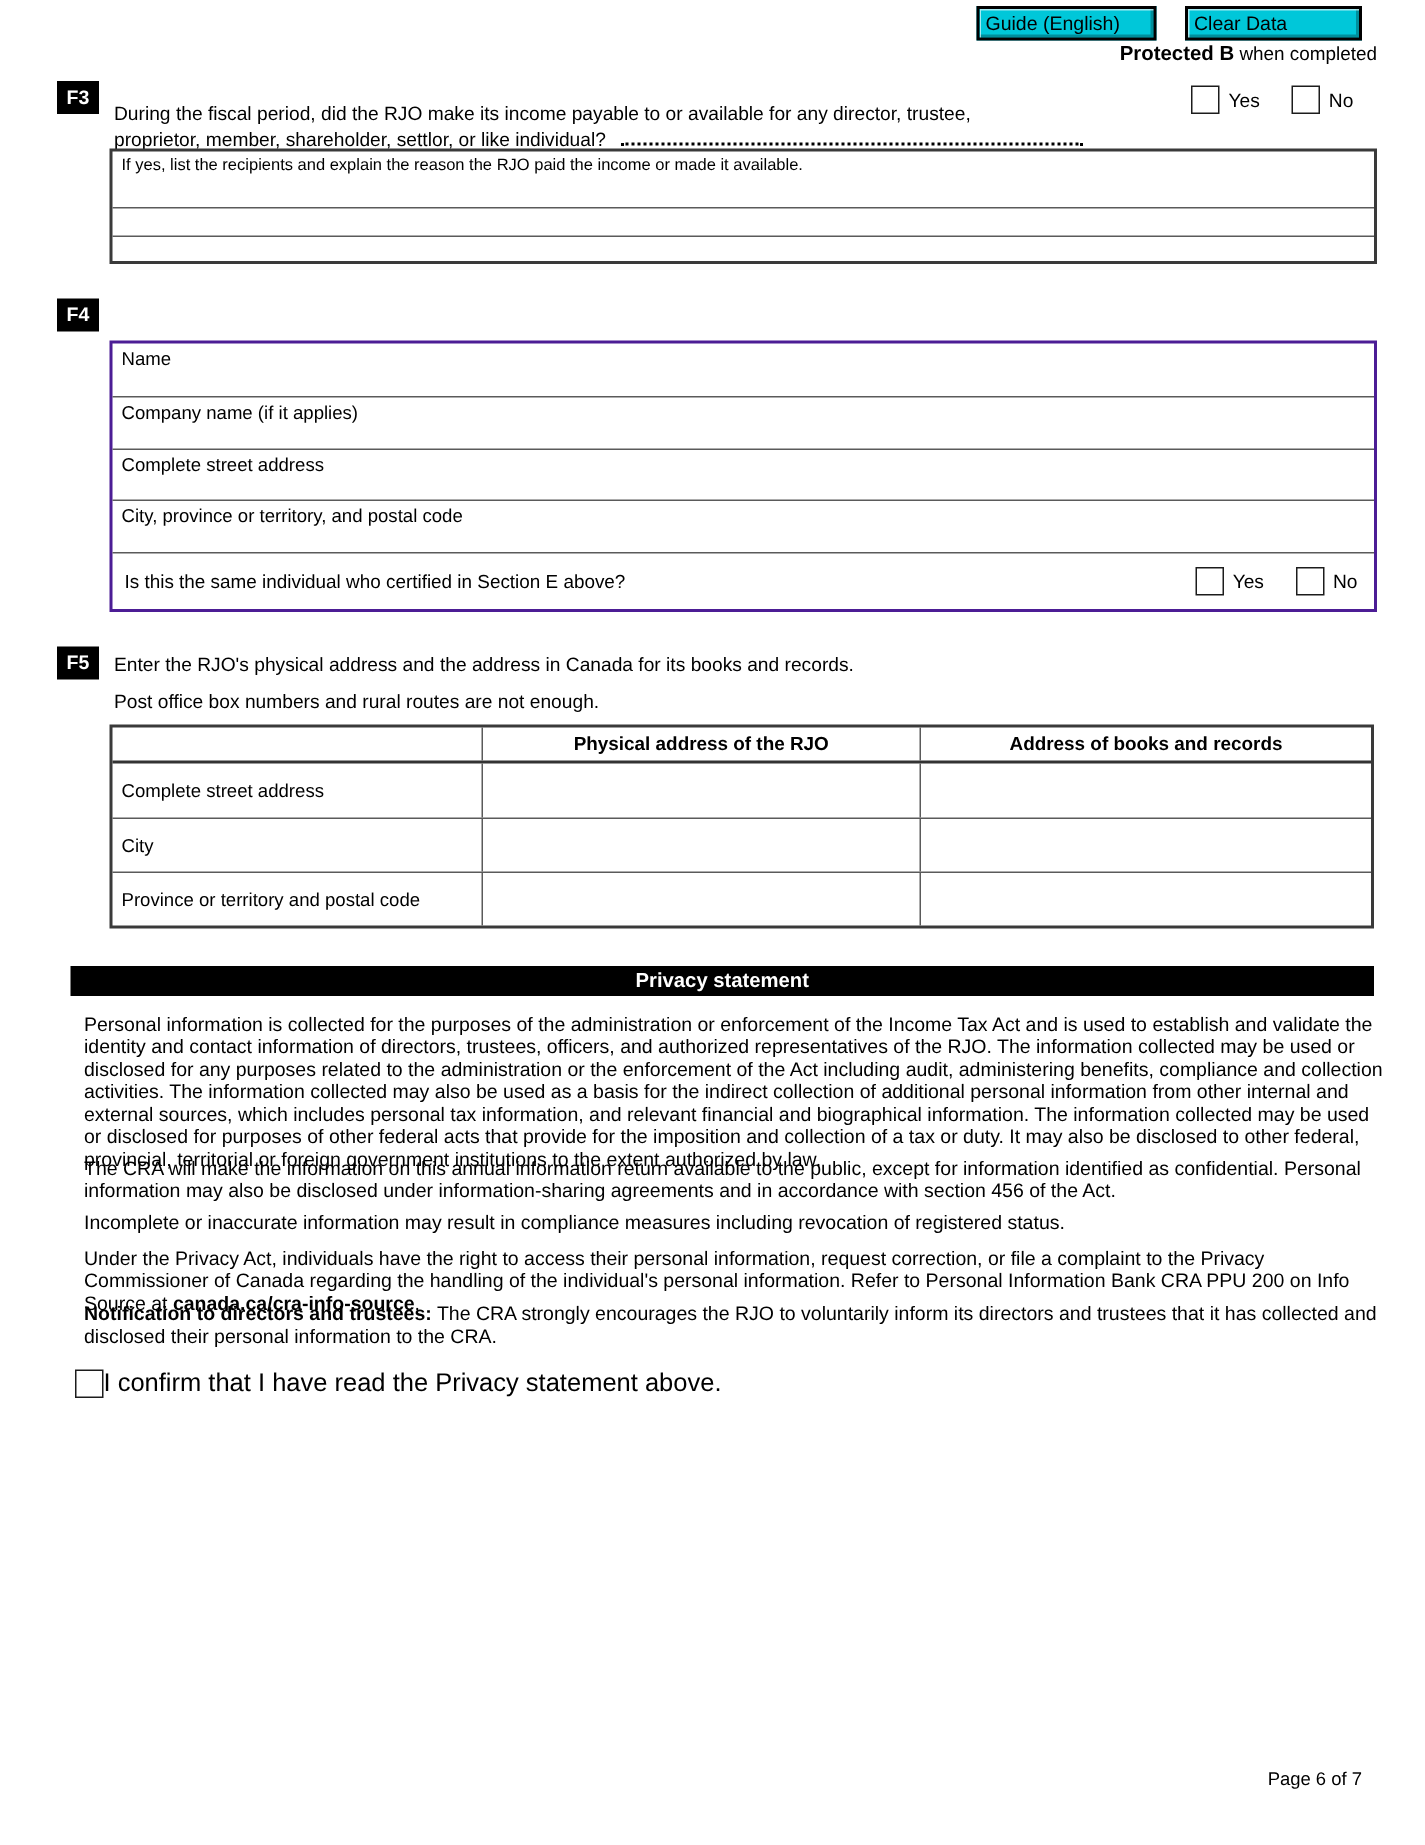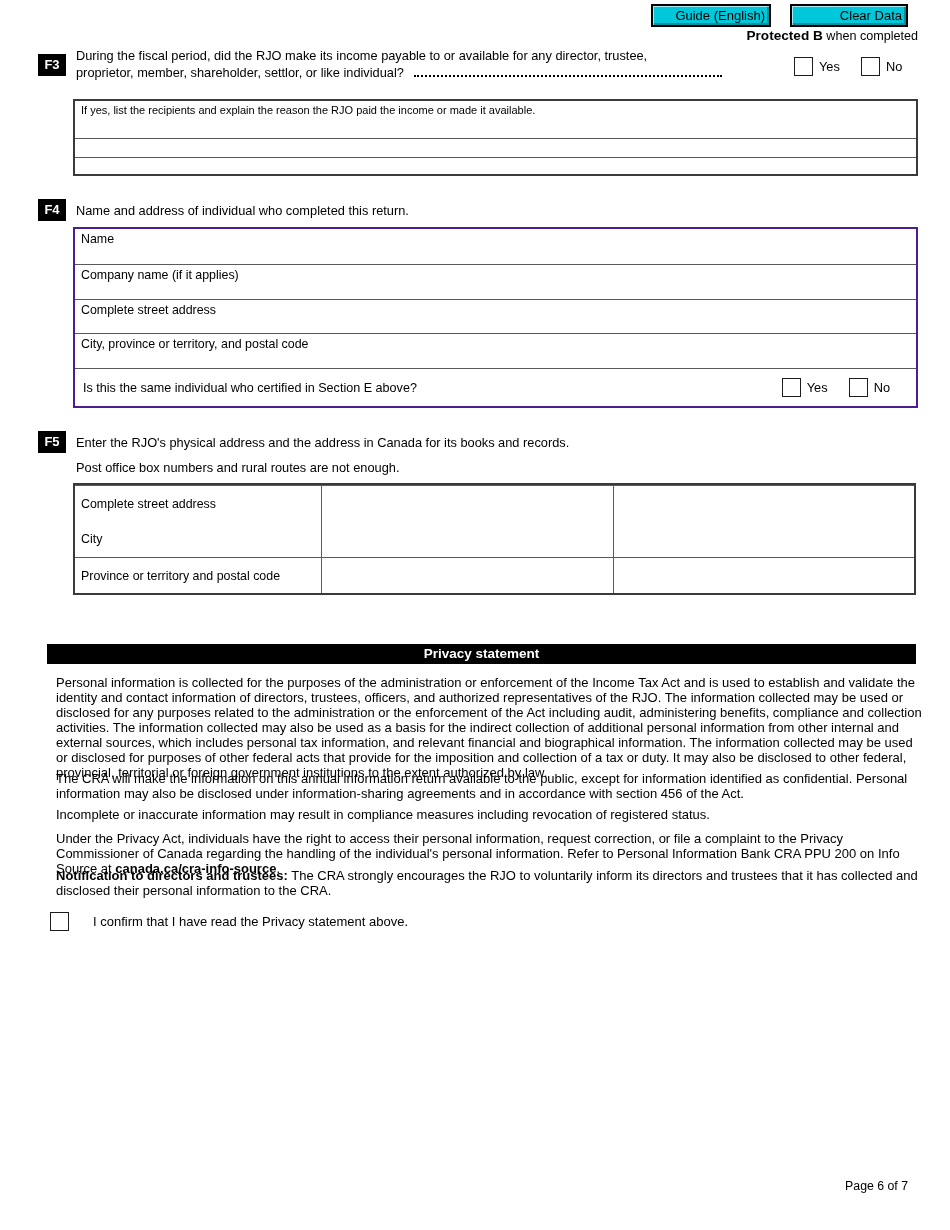--- a/index.html
+++ b/index.html
@@ -12,37 +12,37 @@
     color: #000;
     overflow: hidden;
   }
   
   .btn {
     position: absolute; top: 4px; height: 23px;
     background: var(--button-bg, #00c7d9);
     border: 2px solid #000;
     box-shadow: inset 1px 1px 0 rgba(255,255,255,.65), inset -2px -2px 0 rgba(0,0,0,.28);
     font-family: inherit; font-size: 13px; color: #000;
-    text-align: right; line-height: 18px; cursor: pointer; padding: 0 4px;
+    text-align: left; line-height: 18px; cursor: pointer; padding: 0 4px;
   }
   .btn-guide { left: 651px; width: 120px; }
   .btn-clear { left: 790px; width: 118px; }
   .protected { position: absolute; top: 28px; right: 32px; font-size: 12.6px; }
   .protected b { font-size: 13.6px; }
 
   
   .badge {
     position: absolute; left: 38px; width: 28px; height: 22px;
     background: var(--badge-bg, #000); color: #fff;
     font-size: 13px; font-weight: bold; text-align: center; line-height: 22px;
   }
   .sec-title { position: absolute; left: 76px; font-size: 12.8px; }
 
   
-  .f3-q { position: absolute; left: 76px; top: 48px; width: 650px; font-size: 12.8px; line-height: 16.5px; }
+  .f3-q { position: absolute; left: 76px; top: 68px; width: 650px; font-size: 12.8px; line-height: 16.5px; }
   .f3-q .qline2 { display: flex; align-items: baseline; }
   .leader { flex: 1; border-bottom: 2px dotted #000; margin: 0 4px 3px 10px; }
   .yesno { position: absolute; display: flex; gap: 21px; }
   .yn-f3 { left: 794px; top: 57px; }
   .opt { display: flex; align-items: center; gap: 6px; font-size: 12.8px; }
   .cb {
     display: inline-block; width: 19px; height: 19px;
     border: 1.6px solid #1c1c1c; background: #fff; cursor: pointer;
   }
   .explain-box {
@@ -56,21 +56,21 @@
   
   .f4-table {
     position: absolute; left: 73px; top: 227px; width: 845px;
     border: 2px solid #4c1d95; display: flex; flex-direction: column;
   }
   .f4-row { padding: 3px 6px; font-size: 12.4px; border-top: 1.5px solid #5a5a5a; }
   .f4-row:first-child { border-top: none; }
   .r-h35 { height: 35px; } .r-h34 { height: 34px; }
   .f4-last { display: flex; height: 38px; border-top: 1.5px solid #5a5a5a; }
   .f4-phone { width: 304px; border-right: 1.5px solid #5a5a5a; padding: 3px 6px; font-size: 12.4px; }
-  .f4-same { flex: 1; display: flex; align-items: center; padding: 0 26px 0 8px; font-size: 12.6px; text-align: center; }
+  .f4-same { flex: 1; display: flex; align-items: center; padding: 0 11px 0 8px; font-size: 12.6px; text-align: center; }
   .f4-same .yesno { position: static; margin-left: auto; }
 
   
   .f5-note { position: absolute; left: 76px; top: 460px; font-size: 12.8px; }
   .f5-table {
     position: absolute; left: 73px; top: 483px; width: 843px;
     border: 2px solid #3a3a3a;
   }
   .f5-hrow { display: grid; grid-template-columns: 246px 292px 1fr; height: 24px; border-bottom: 2px solid #333; }
   .f5-hcell { display: flex; align-items: center; justify-content: center; font-size: 12.6px; font-weight: bold; border-left: 1.5px solid #5a5a5a; }
@@ -81,21 +81,21 @@
   .f5-cell { border-left: 1.5px solid #5a5a5a; }
 
   
   .privacy-banner {
     position: absolute; left: 47px; top: 644px; width: 869px; height: 20px;
     background: var(--banner-bg, #000); color: #fff;
     font-size: 13.5px; font-weight: bold; text-align: center; line-height: 20px;
   }
   .para { position: absolute; left: 56px; width: 870px; font-size: 13px; line-height: 15px; }
   .p1 { top: 675px; } .p2 { top: 771px; } .p3 { top: 807px; } .p4 { top: 831px; } .p5 { top: 868px; }
-  .confirm { position: absolute; left: 50px; top: 912px; display: flex; align-items: center; gap: 24px; font-size: 13px; }
+  .confirm { position: absolute; left: 50px; top: 912px; display: flex; align-items: center; gap: 0; font-size: 17px; }
 
   .footer { position: absolute; top: 1179px; right: 42px; font-size: 12.3px; }
 </style>
 </head>
 <body>
 
 <div class="page">
 
   <button class="btn btn-guide">Guide (English)</button>
   <button class="btn btn-clear">Clear Data</button>
@@ -119,21 +119,20 @@
         <span>No</span>
       </span>
   </div>
   <div class="explain-box">
     <div class="explain-row1"><span>If yes, list the recipients and explain the reason the RJO paid the income or made it available.</span></div>
     <div class="explain-row2"></div>
     <div class="explain-row3"></div>
   </div>
 
   <div class="badge" style="top:199px;">F4</div>
-  <div class="sec-title" style="top:203px;">Name and address of individual who completed this return.</div>
   <div class="f4-table">
     <div class="f4-row r-h35"><span>Name</span></div>
     <div class="f4-row r-h35"><span>Company name (if it applies)</span></div>
     <div class="f4-row r-h34"><span>Complete street address</span></div>
     <div class="f4-row r-h35"><span>City, province or territory, and postal code</span></div>
     <div class="f4-last">
       <div class="f4-same">
         <span>Is this the same individual who certified in Section E above?</span>
         <span class="yesno">
           <span class="opt">
@@ -146,20 +145,25 @@
             </span>
         </span>
       </div>
     </div>
   </div>
 
   <div class="badge" style="top:431px;">F5</div>
   <div class="sec-title" style="top:435px;">Enter the RJO's physical address and the address in Canada for its books and records.</div>
   <div class="f5-note">Post office box numbers and rural routes are not enough.</div>
   <div class="f5-table">
+    <div class="f5-hrow">
+      <div class="f5-hcell"></div>
+      <div class="f5-hcell">Physical address of the RJO</div>
+      <div class="f5-hcell">Address of books and records</div>
+    </div>
     <div class="f5-brow">
       <div class="f5-label">Complete street address</div>
       <div class="f5-cell"></div>
       <div class="f5-cell"></div>
     </div>
     <div class="f5-brow">
       <div class="f5-label">City</div>
       <div class="f5-cell"></div>
       <div class="f5-cell"></div>
     </div>

